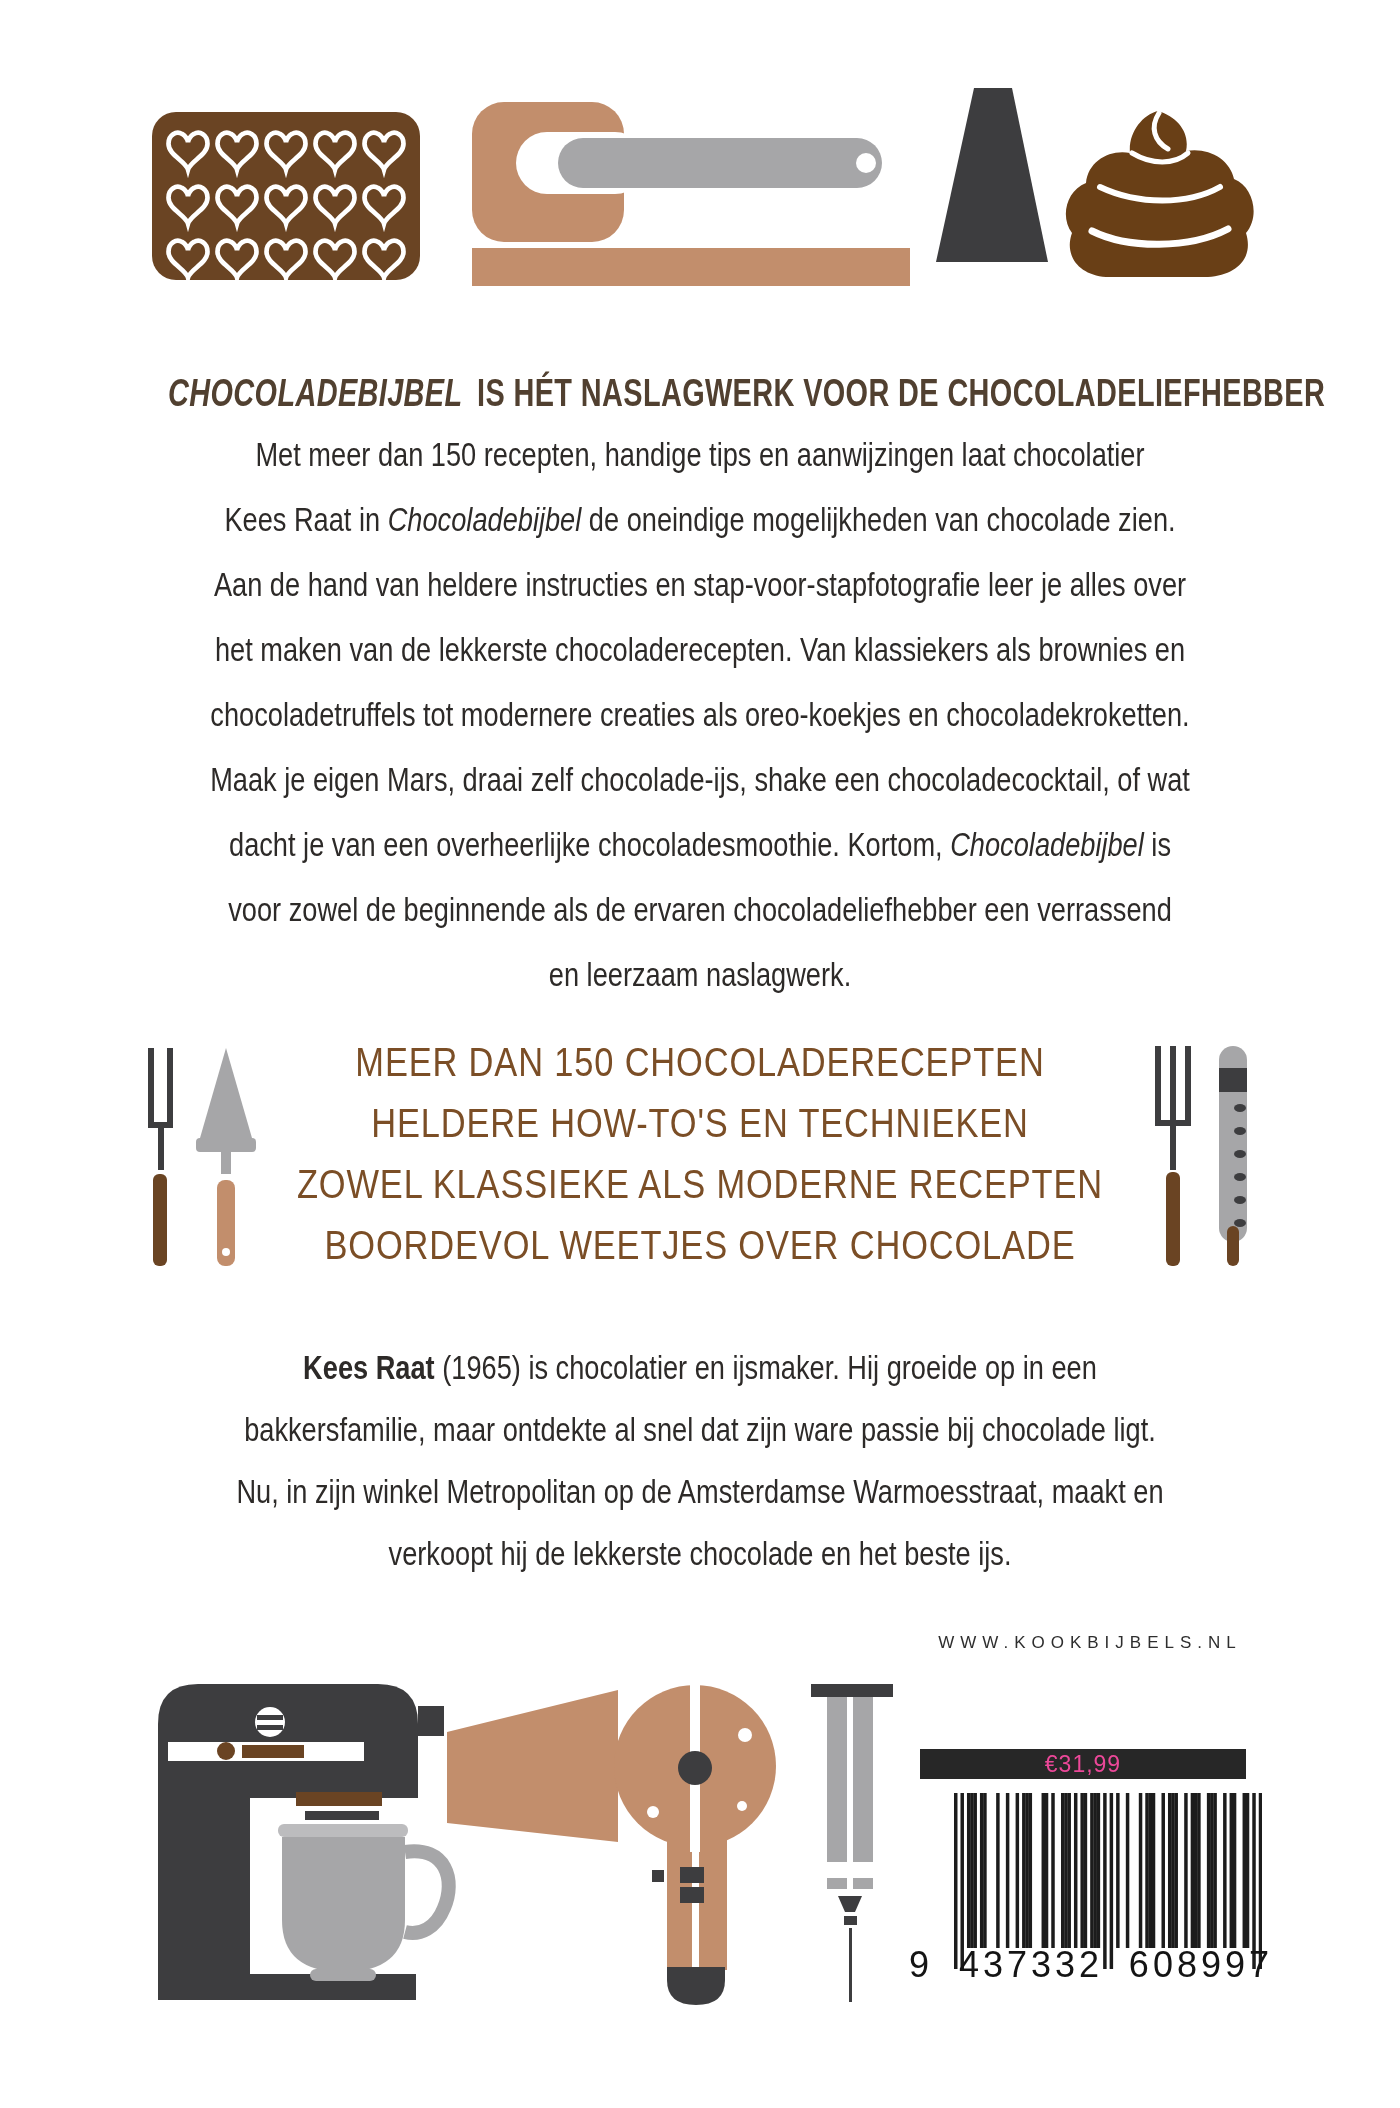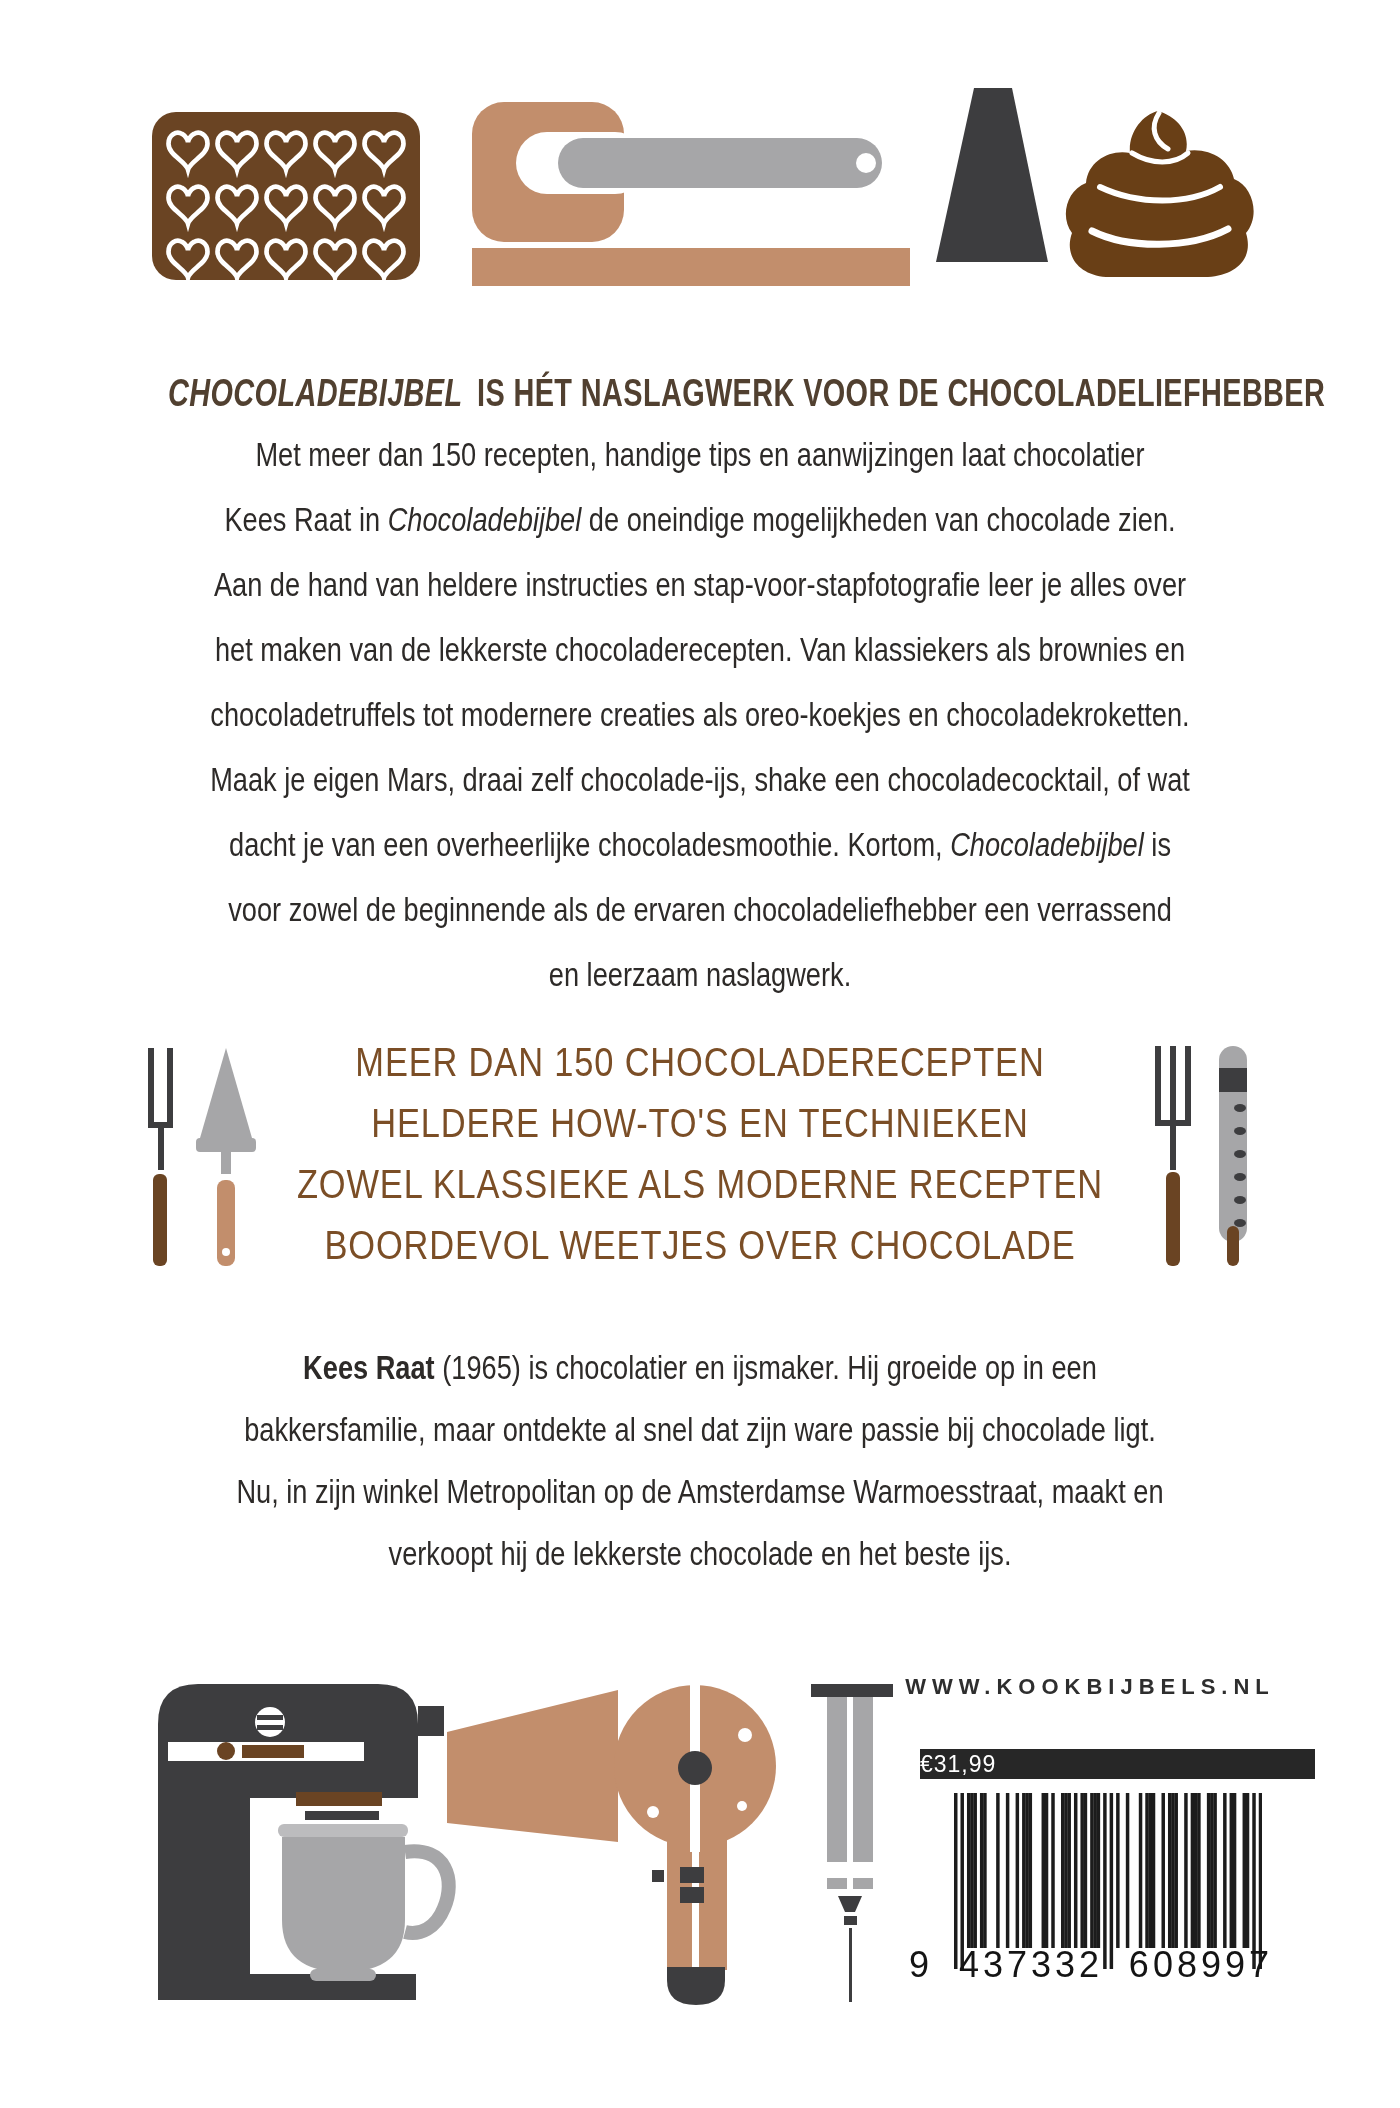--- a/index.html
+++ b/index.html
@@ -9,24 +9,24 @@
   .tagline{position:absolute;left:0;right:0;top:372px;text-align:center;white-space:nowrap;
            font-size:38px;font-weight:bold;letter-spacing:0.5px;color:var(--tagline_brown);
            transform:scaleX(0.76)}
   .tagline em{font-style:italic;padding-right:8px}
   .textblock{position:absolute;left:0;right:0;text-align:center}
   .textblock .tline{white-space:nowrap}
   .intro{top:422px;font-size:34px;line-height:65px;color:var(--ink);transform:scaleX(0.80)}
   .features-text{top:1032px;font-size:41px;line-height:61px;letter-spacing:1px;
                  color:var(--text_brown);transform:scaleX(0.84)}
   .author{top:1336px;font-size:34px;line-height:62px;color:var(--ink);transform:scaleX(0.80)}
-  .website{position:absolute;left:905px;top:1674px;width:370px;text-align:center;white-space:nowrap;
-           font-size:22px;font-weight:bold;letter-spacing:6px;color:#2e2e2e}
-  .pricebar{position:absolute;left:920px;top:1749px;width:395px;height:30px;background:var(--price_bar);
-            color:#ffffff;text-align:left;line-height:31px;font-size:23px;letter-spacing:1px}
+  .website{position:absolute;left:905px;top:1633px;width:370px;text-align:center;white-space:nowrap;
+           font-size:17px;font-weight:normal;letter-spacing:6px;color:#2e2e2e}
+  .pricebar{position:absolute;left:920px;top:1749px;width:326px;height:30px;background:var(--price_bar);
+            color:#ec4899;text-align:center;line-height:31px;font-size:23px;letter-spacing:1px}
   .isbn{position:absolute;left:905px;top:1944px;width:372px;display:flex;justify-content:space-between;
         font-size:36px;color:#141414;padding:0 4px;box-sizing:border-box}
   .isbn span{letter-spacing:4px}
 </style>
 </head>
 <body>
 
 <div class="page">
 
   <svg class="abs" style="left:152px;top:112px" width="268" height="168" viewBox="0 0 268 168">

